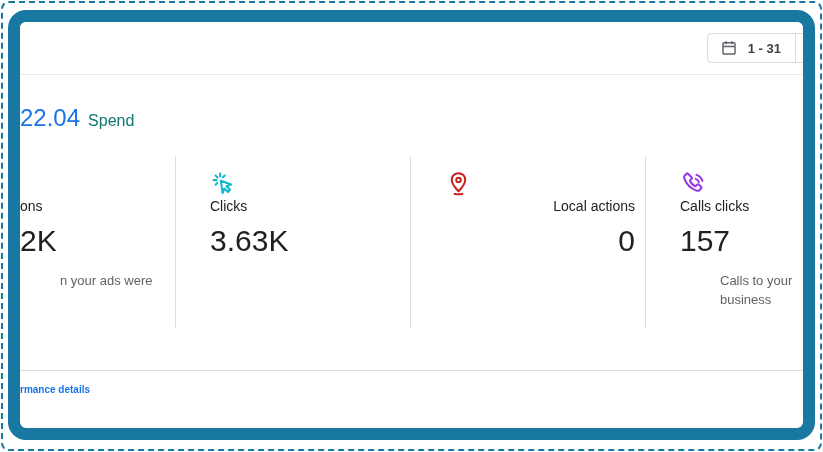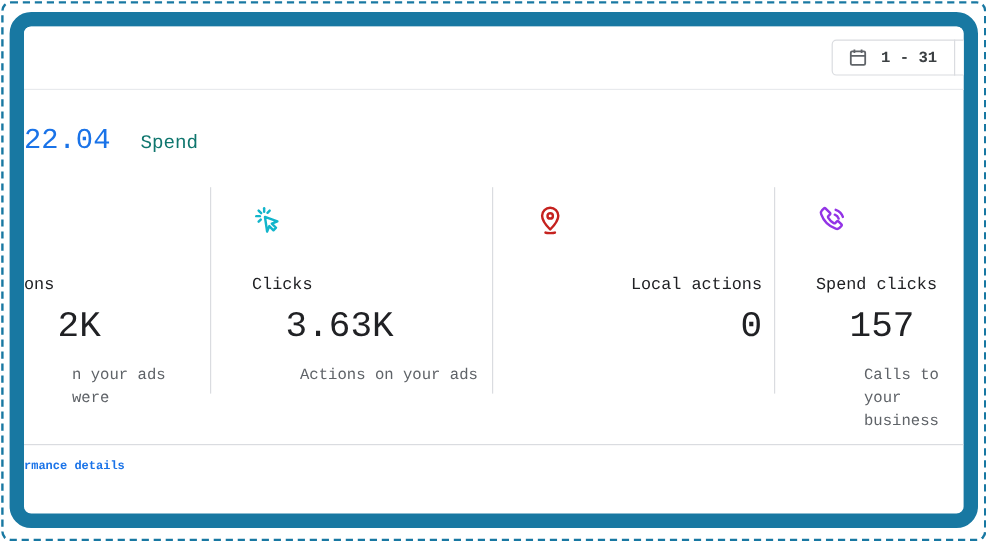--- a/index.html
+++ b/index.html
@@ -9,57 +9,57 @@
     font-family:"Liberation Sans", sans-serif;
     color:#202124;
   }
   .selection-ring{
     position:absolute;inset:1px;border:2px dashed #1878a2;border-radius:8px;
     pointer-events:none;
   }
   .frame{
     position:absolute;left:8px;top:10px;width:807px;height:430px;
     box-sizing:border-box;border:12px solid #1878a2;border-radius:18px;
-    background:#fff;overflow:hidden;font-family:Liberation Mono, monospace;
+    background:#fff;overflow:hidden;
   }
   .inner{position:relative;width:100%;height:100%;}
 
   
   .header{
     position:absolute;top:0;left:0;right:0;height:52px;background:#fff;
     border-bottom:1px solid #e8eaed;
   }
   .date-range{
     position:absolute;top:11px;right:-34px;height:30px;box-sizing:border-box;
     display:flex;align-items:center;gap:10px;padding:0 0 0 12px;
     border:1px solid #dadce0;border-radius:4px;background:#fff;
     color:#3c4043;font-size:13px;font-weight:bold;cursor:pointer;
   }
   .cal{width:18px;height:18px;color:#5f6368;flex:none;}
   .date-sep{width:1px;height:30px;background:#dadce0;margin-left:4px;}
   .date-tail{width:30px;height:28px;background:#f1f3f4;}
 
   
-  .spend{position:absolute;top:82px;left:0;display:flex;align-items:baseline;gap:25px;}
+  .spend{position:absolute;top:82px;left:0;display:flex;align-items:baseline;gap:8px;}
   .spend-value{font-size:24px;color:#1a73e8;}
   .spend-label{font-size:16px;color:#0f766e;}
 
   
   .metrics{position:absolute;top:128px;left:0;right:0;height:195px;}
   .vdiv{position:absolute;top:6px;height:172px;width:1px;background:#dadce0;}
   .vdiv.d1{left:155px}.vdiv.d2{left:390px}.vdiv.d3{left:625px}
   .metric{position:absolute;top:0;padding-top:20px;}
   .m1{left:0;width:150px;}
   .m2{left:190px;width:195px;}
   .m3{left:425px;width:190px;text-align:right;}
   .m4{left:660px;right:0;}
   .icon-slot{height:28px;}
   .icon-slot svg{width:27px;height:27px;display:block;}
-  .m-label{margin-top:32px;font-size:14px;color:#202124;}
-  .m-value{margin-top:10px;font-size:30px;color:#202124;font-weight:400;padding-left:28px;}
+  .m-label{margin-top:0;font-size:14px;color:#202124;}
+  .m-value{margin-top:10px;font-size:30px;color:#202124;font-weight:400;}
   .m-desc{margin-top:14px;font-size:13px;color:#5f6368;line-height:1.45;padding-left:40px;}
   .m3 .m-desc{max-width:158px;}
   .c-teal{color:#12b5cb}
   .c-red{color:#c5221f}
   .c-purple{color:#9334e6}
 
   
   .footer-divider{position:absolute;left:0;right:0;top:348px;height:1px;background:#dadce0;}
   .details-link{
     position:absolute;left:0;top:362px;font-size:10px;font-weight:bold;
@@ -112,21 +112,20 @@
             <path d="M9 3.2V5.8"></path>
             <path d="M3.2 9H5.8"></path>
             <path d="M4.9 4.9l1.9 1.9"></path>
             <path d="M13.1 4.9l-1.6 1.6"></path>
             <path d="M4.9 13.1l1.6-1.6"></path>
             <path d="M9.6 9.6l9.2 3.3-4.1 1.6 3.1 3.1-1.9 1.9-3.1-3.1-1.6 4.1z"></path>
           </svg>
         </div>
         <div class="m-label">Clicks</div>
         <div class="m-value">3.63K</div>
-        <div class="m-desc">Actions on your ads</div>
       </div>
 
       <div class="metric m3">
         <div class="icon-slot c-red">
           <svg viewBox="0 0 24 24" fill="none" stroke="currentColor" stroke-width="1.8" stroke-linecap="round" stroke-linejoin="round">
             <path d="M12 2.8c-3.3 0-6 2.6-6 5.9 0 4.2 6 10.2 6 10.2s6-6 6-10.2c0-3.3-2.7-5.9-6-5.9z"></path>
             <circle cx="12" cy="8.8" r="2"></circle>
             <path d="M8.5 21.2c1 .5 6 .5 7 0"></path>
           </svg>
         </div>
@@ -135,21 +134,21 @@
       </div>
 
       <div class="metric m4">
         <div class="icon-slot c-purple">
           <svg viewBox="0 0 24 24" fill="none" stroke="currentColor" stroke-width="1.8" stroke-linecap="round" stroke-linejoin="round">
             <path d="M14.6 4.3c2.7.9 4.5 2.7 5.3 5.3"></path>
             <path d="M13.9 7.9c1.4.5 2.4 1.5 2.9 2.9"></path>
             <path d="M8.1 4.3l2.3 2.3c.3.3.3.8 0 1.1L9.1 9c-.3.3-.3.7-.1 1.1 1 1.7 2.4 3.1 4.1 4.1.4.2.8.2 1.1-.1l1.3-1.3c.3-.3.8-.3 1.1 0l2.3 2.3c.3.3.3.8 0 1.1l-1.5 1.5c-.7.7-1.8 1-2.8.6C9.6 16.5 5.6 12.5 3.8 7.5c-.4-1-.1-2.1.6-2.8l1.5-1.5c.3-.3.8-.3 1.1 0z"></path>
           </svg>
         </div>
-        <div class="m-label">Spend clicks</div>
+        <div class="m-label">Calls clicks</div>
         <div class="m-value">157</div>
         <div class="m-desc">Calls to your business</div>
       </div>
     </div>
 
     <div class="footer-divider"></div>
     <a class="details-link">rmance details</a>
 
   </div>
 </div>

